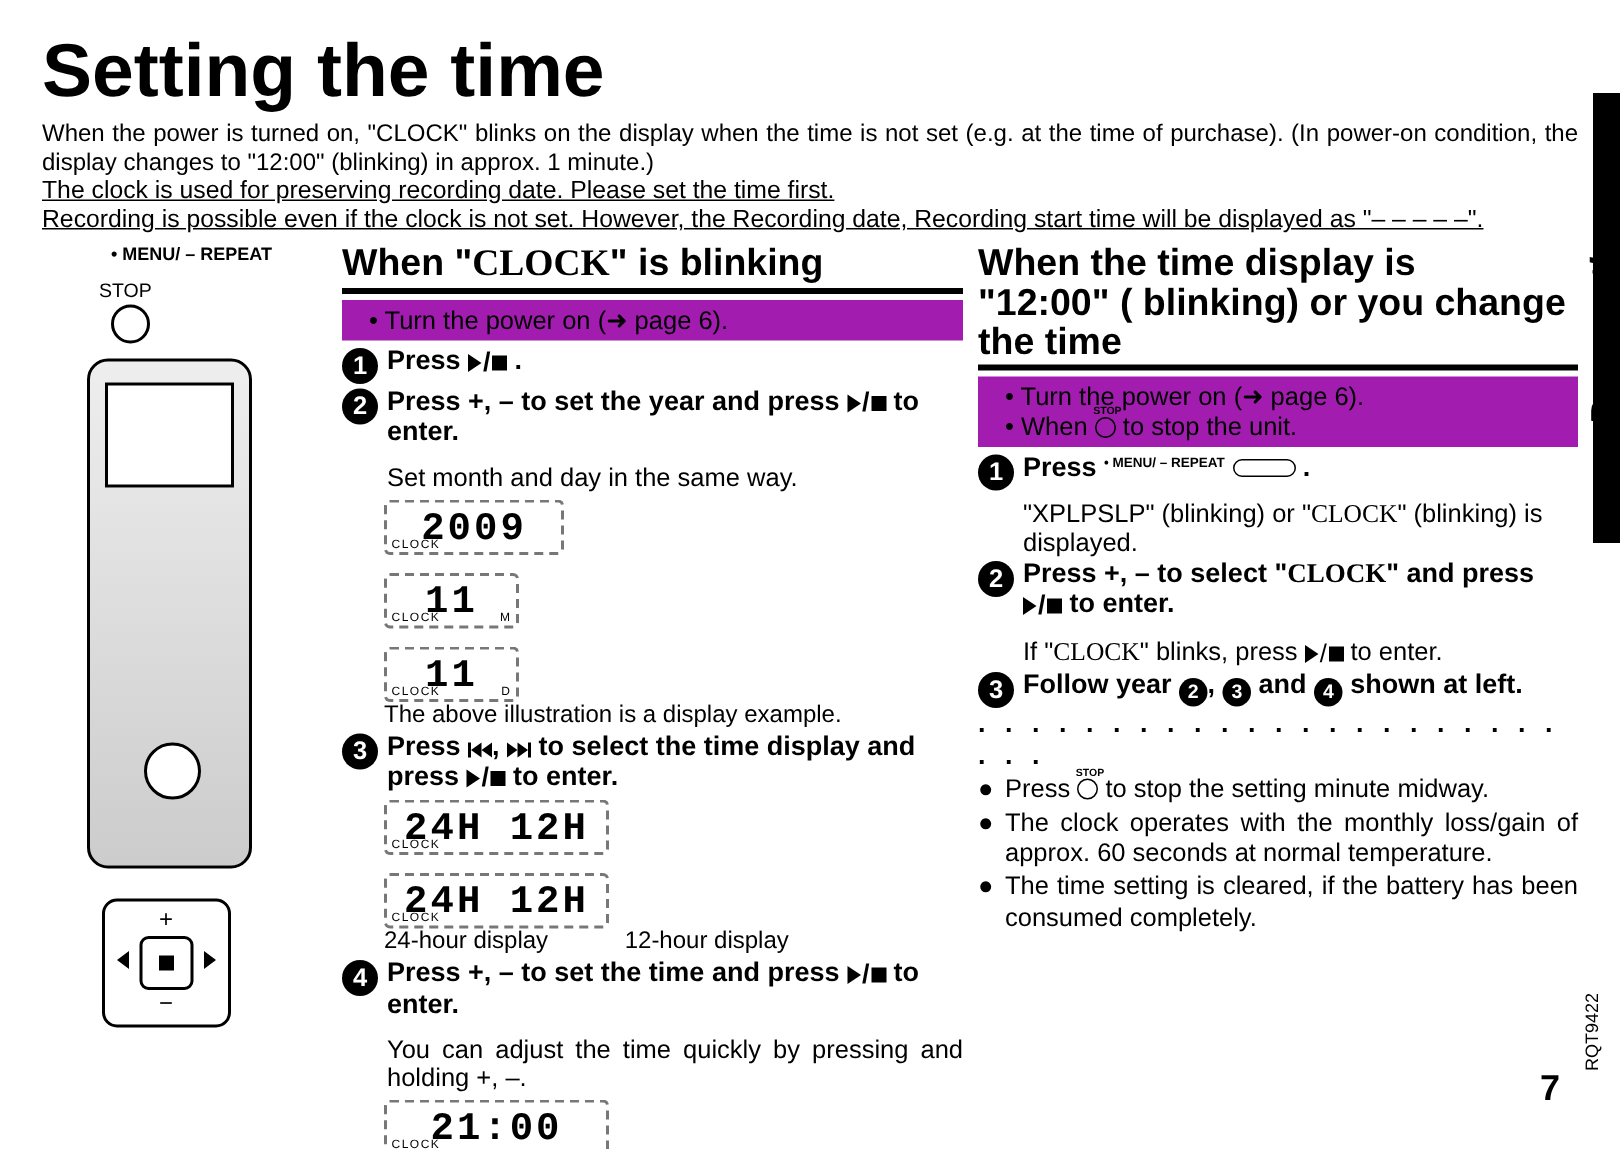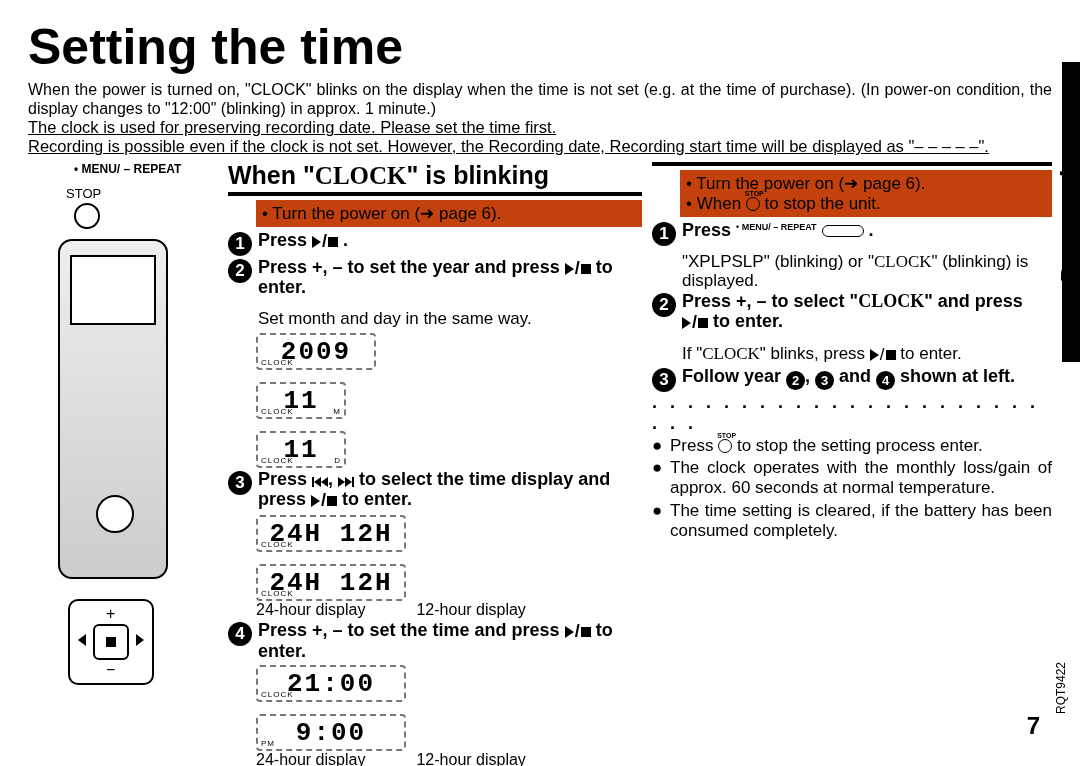--- a/index.html
+++ b/index.html
@@ -48,25 +48,24 @@
     font-size: 25px;
     font-weight: bold;
     line-height: 1.05;
     margin-bottom: 2px;
   }
   .rule {
     border-bottom: 4px solid #000;
     margin-bottom: 4px;
   }
   .graybox {
-    background: #c2410c;
-    padding: 3px 6px;
+    background: #a21caf;
+    padding: 3px 18px;
     font-size: 17px;
     margin-bottom: 4px;
-    margin-left: 28px;
   }
   .step {
     display: flex;
     gap: 6px;
     margin-top: 2px;
   }
   .step .num {
     width: 24px; height: 24px;
     flex: 0 0 24px;
     background: #000;
@@ -265,20 +264,21 @@
       </div>
       <div class="lcd" style="width:90px;">
         <span class="lcd-big seg">11</span>
         <span class="sm">CLOCK</span><span class="sm-r">M</span>
       </div>
       <div class="lcd" style="width:90px;">
         <span class="lcd-big seg">11</span>
         <span class="sm">CLOCK</span><span class="sm-r">D</span>
       </div>
     </div>
+    <div class="cap" style="font-size:16px;">The above illustration is a display example.</div>
 
     <div class="step">
       <div class="num">3</div>
       <div class="body">
         <span>Press </span>
         <span class="twin rev">
             <span class="bar"></span>
             <span class="p"></span>
             <span class="p"></span>
           </span>,
@@ -305,38 +305,43 @@
       <span style="display:inline-block;width:156px;">24-hour display</span>
       <span style="display:inline-block;width:150px;">12-hour display</span>
     </div>
 
     <div class="step">
       <div class="num">4</div>
       <div class="body">
         <span>Press +, – to set the time and press </span>
         <span class="ps-icon"><span class="p"></span>/<span class="s"></span></span>
         <span> to enter.</span>
+        <div class="sub" style="text-align:justify">You can adjust the time quickly by pressing and holding +, –.</div>
       </div>
     </div>
 
     <div class="lcd-row">
       <div class="lcd" style="width:150px;">
         <span class="lcd-big seg">21:00</span><span class="sm">CLOCK</span>
       </div>
       <div class="lcd" style="width:150px;">
         <span class="lcd-big seg">9:00</span><span class="sm">PM</span>
       </div>
     </div>
     <div class="cap">
       <span style="display:inline-block;width:156px;">24-hour display</span>
       <span style="display:inline-block;width:150px;">12-hour display</span>
     </div>
   </div>
 
   <div class="col-right">
+    <div class="sec-head">
+      <span>When the time display is</span><br>
+      <span>"12:00"</span><span> (</span><span> blinking) or you change the time</span>
+    </div>
     <div class="rule"></div>
     <div class="graybox">
       <div>• Turn the power on (➜ page 6).</div>
       <div>
         <span>• When </span>
         <span class="stop-icon"><span class="lbl">STOP</span></span>
         <span> to stop the unit.</span>
       </div>
     </div>
 
@@ -379,21 +384,21 @@
     </div>
 
     <div class="dots">. . . . . . . . . . . . . . . . . . . . . . . . .</div>
 
     <div class="bullets">
       <div class="row">
         <div class="dot">●</div>
         <div class="txt">
           <span>Press </span>
           <span class="stop-icon"><span class="lbl">STOP</span></span>
-          <span> to stop the setting process enter.</span>
+          <span> to stop the setting minute midway.</span>
         </div>
       </div>
       <div class="row">
         <div class="dot">●</div>
         <div class="txt">The clock operates with the monthly loss/gain of approx. 60 seconds at normal temperature.</div>
       </div>
       <div class="row">
         <div class="dot">●</div>
         <div class="txt">The time setting is cleared, if the battery has been consumed completely.</div>
       </div>

